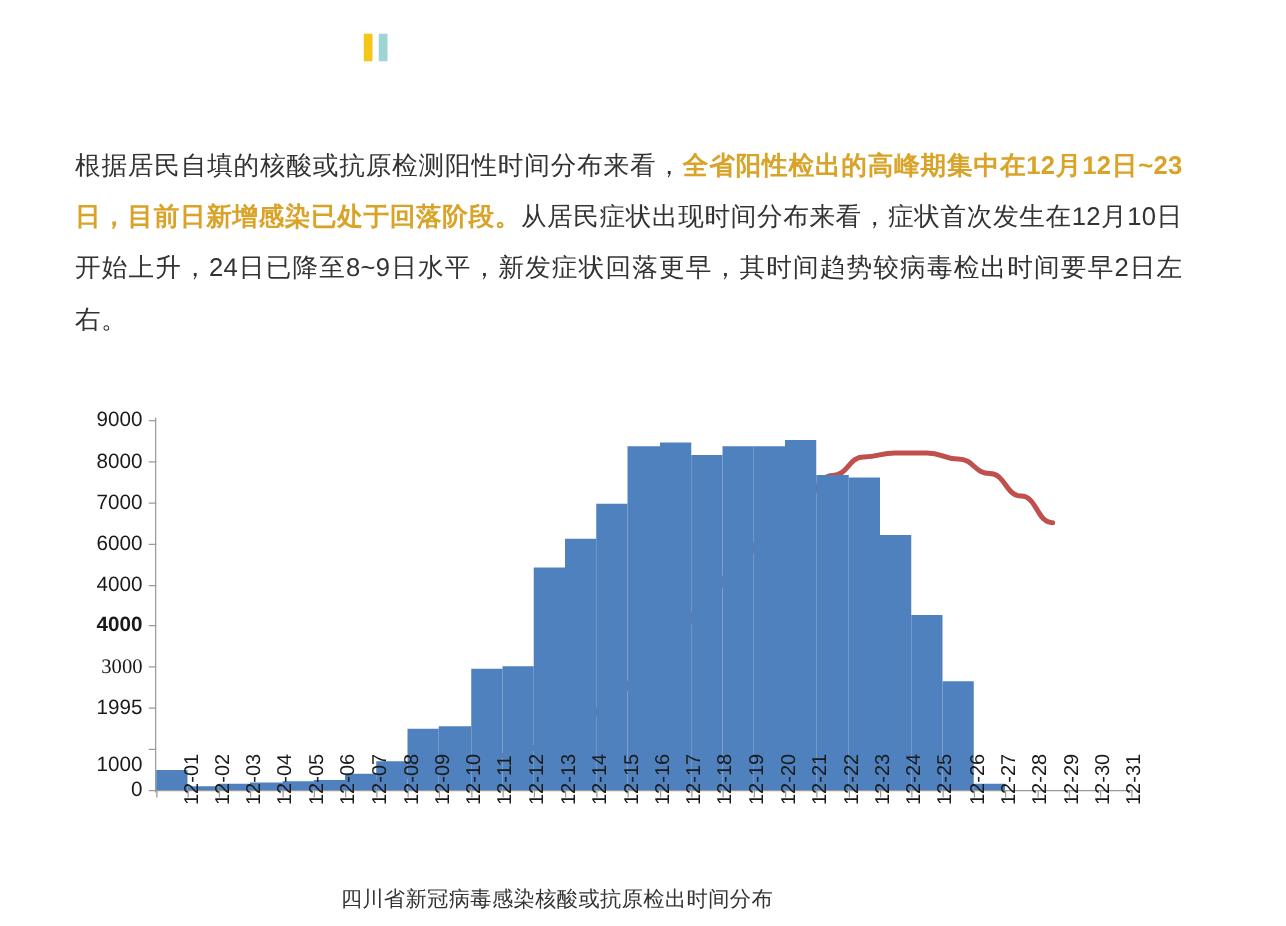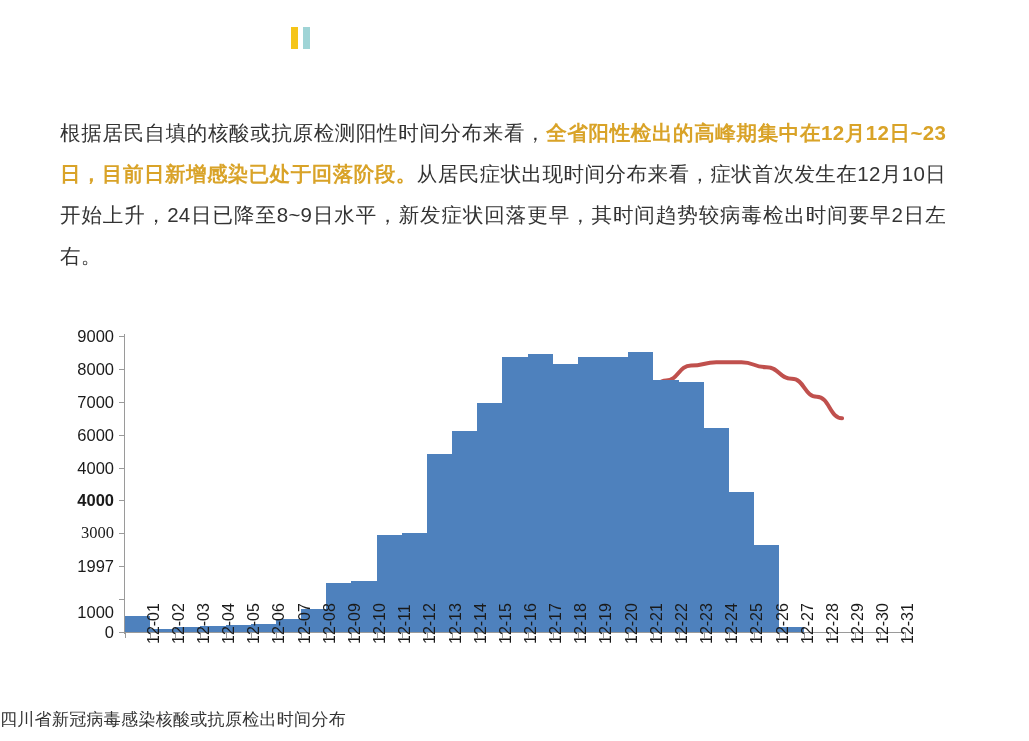--- a/index.html
+++ b/index.html
@@ -76,21 +76,21 @@
   
   .legend{ position:absolute; left:187px; top:355px; }
   .legend-row{ display:flex; align-items:center; height:30px; }
   .legend-swatch-bar{ width:44px; height:14px; background:#4E81BD; margin-right:7px; }
   .legend-swatch-line{ width:44px; height:4px; background:#C0504D; margin-right:7px; border-radius:2px;}
   .legend-label{ font-size:20px; color:#1a1a1a; white-space:nowrap; }
 
   
   .caption{
     position:absolute; left:0; top:708px; width:891px;
-    text-align:left; font-size:17px; color:#333333; letter-spacing:.3px;
+    text-align:center; font-size:17px; color:#333333; letter-spacing:.3px;
   }
 </style>
 </head>
 <body>
 
 <div class="title-row">
   <span class="title-mark">
     <i class="m1"></i>
       <i class="m2"></i>
   </span>
@@ -106,21 +106,21 @@
     <div class="axis-h"></div>
     <div class="plot" id="plot">
       <svg class="series-line" id="lineSvg" viewBox="0 0 780 296" preserveAspectRatio="none">
           <path d="M88.1,292.7 C100.6,292.7 100.6,292.4 113.2,292.4 C125.8,292.4 125.8,291.7 138.4,291.7 C151.0,291.7 151.0,291.1 163.5,291.1 C176.1,291.1 176.1,287.8 188.7,287.8 C201.3,287.8 201.3,282.2 213.9,282.2 C226.5,282.2 226.5,276.3 239.0,276.3 C251.6,276.3 251.6,270.3 264.2,270.3 C276.8,270.3 276.8,266.4 289.4,266.4 C301.9,266.4 301.9,258.2 314.5,258.2 C327.1,258.2 327.1,243.4 339.7,243.4 C352.3,243.4 352.3,223.6 364.8,223.6 C377.4,223.6 377.4,200.6 390.0,200.6 C402.6,200.6 402.6,174.3 415.2,174.3 C427.7,174.3 427.7,144.7 440.3,144.7 C452.9,144.7 452.9,115.1 465.5,115.1 C478.1,115.1 478.1,88.8 490.6,88.8 C503.2,88.8 503.2,64.1 515.8,64.1 C528.4,64.1 528.4,44.4 541.0,44.4 C553.5,44.4 553.5,29.6 566.1,29.6 C578.7,29.6 578.7,26.3 591.3,26.3 C603.9,26.3 603.9,26.3 616.5,26.3 C629.0,26.3 629.0,31.2 641.6,31.2 C654.2,31.2 654.2,42.8 666.8,42.8 C679.4,42.8 679.4,60.8 691.9,60.8 C704.5,60.8 704.5,82.2 717.1,82.2" fill="none" stroke="#C0504D" stroke-width="4" stroke-linecap="round" stroke-linejoin="round" vector-effect="non-scaling-stroke"></path>
         </svg>
     <div class="ytick" style="top: 296px;"></div>
         <div class="ylabel" style="top: 287px; line-height: 18px;">0</div>
         <div class="ytick" style="top: 263.111px;"></div>
         <div class="ylabel" style="top: 267px; line-height: 18px;">1000</div>
         <div class="ytick" style="top: 230.222px;"></div>
-        <div class="ylabel" style="top: 221.222px; line-height: 18px;">1997</div>
+        <div class="ylabel" style="top: 221.222px; line-height: 18px;">1995</div>
         <div class="ytick" style="top: 197.333px;"></div>
         <div class="ylabel" style="top: 188.333px; line-height: 18px; font-family: Liberation Serif, serif;">3000</div>
         <div class="ytick" style="top: 164.444px;"></div>
         <div class="ylabel" style="top: 155.444px; line-height: 18px; font-weight: bold;">4000</div>
         <div class="ytick" style="top: 131.556px;"></div>
         <div class="ylabel" style="top: 122.556px; line-height: 18px;">4000</div>
         <div class="ytick" style="top: 98.6667px;"></div>
         <div class="ylabel" style="top: 89.6667px; line-height: 18px;">6000</div>
         <div class="ytick" style="top: 65.7778px;"></div>
         <div class="ylabel" style="top: 56.7778px; line-height: 18px;">7000</div>

